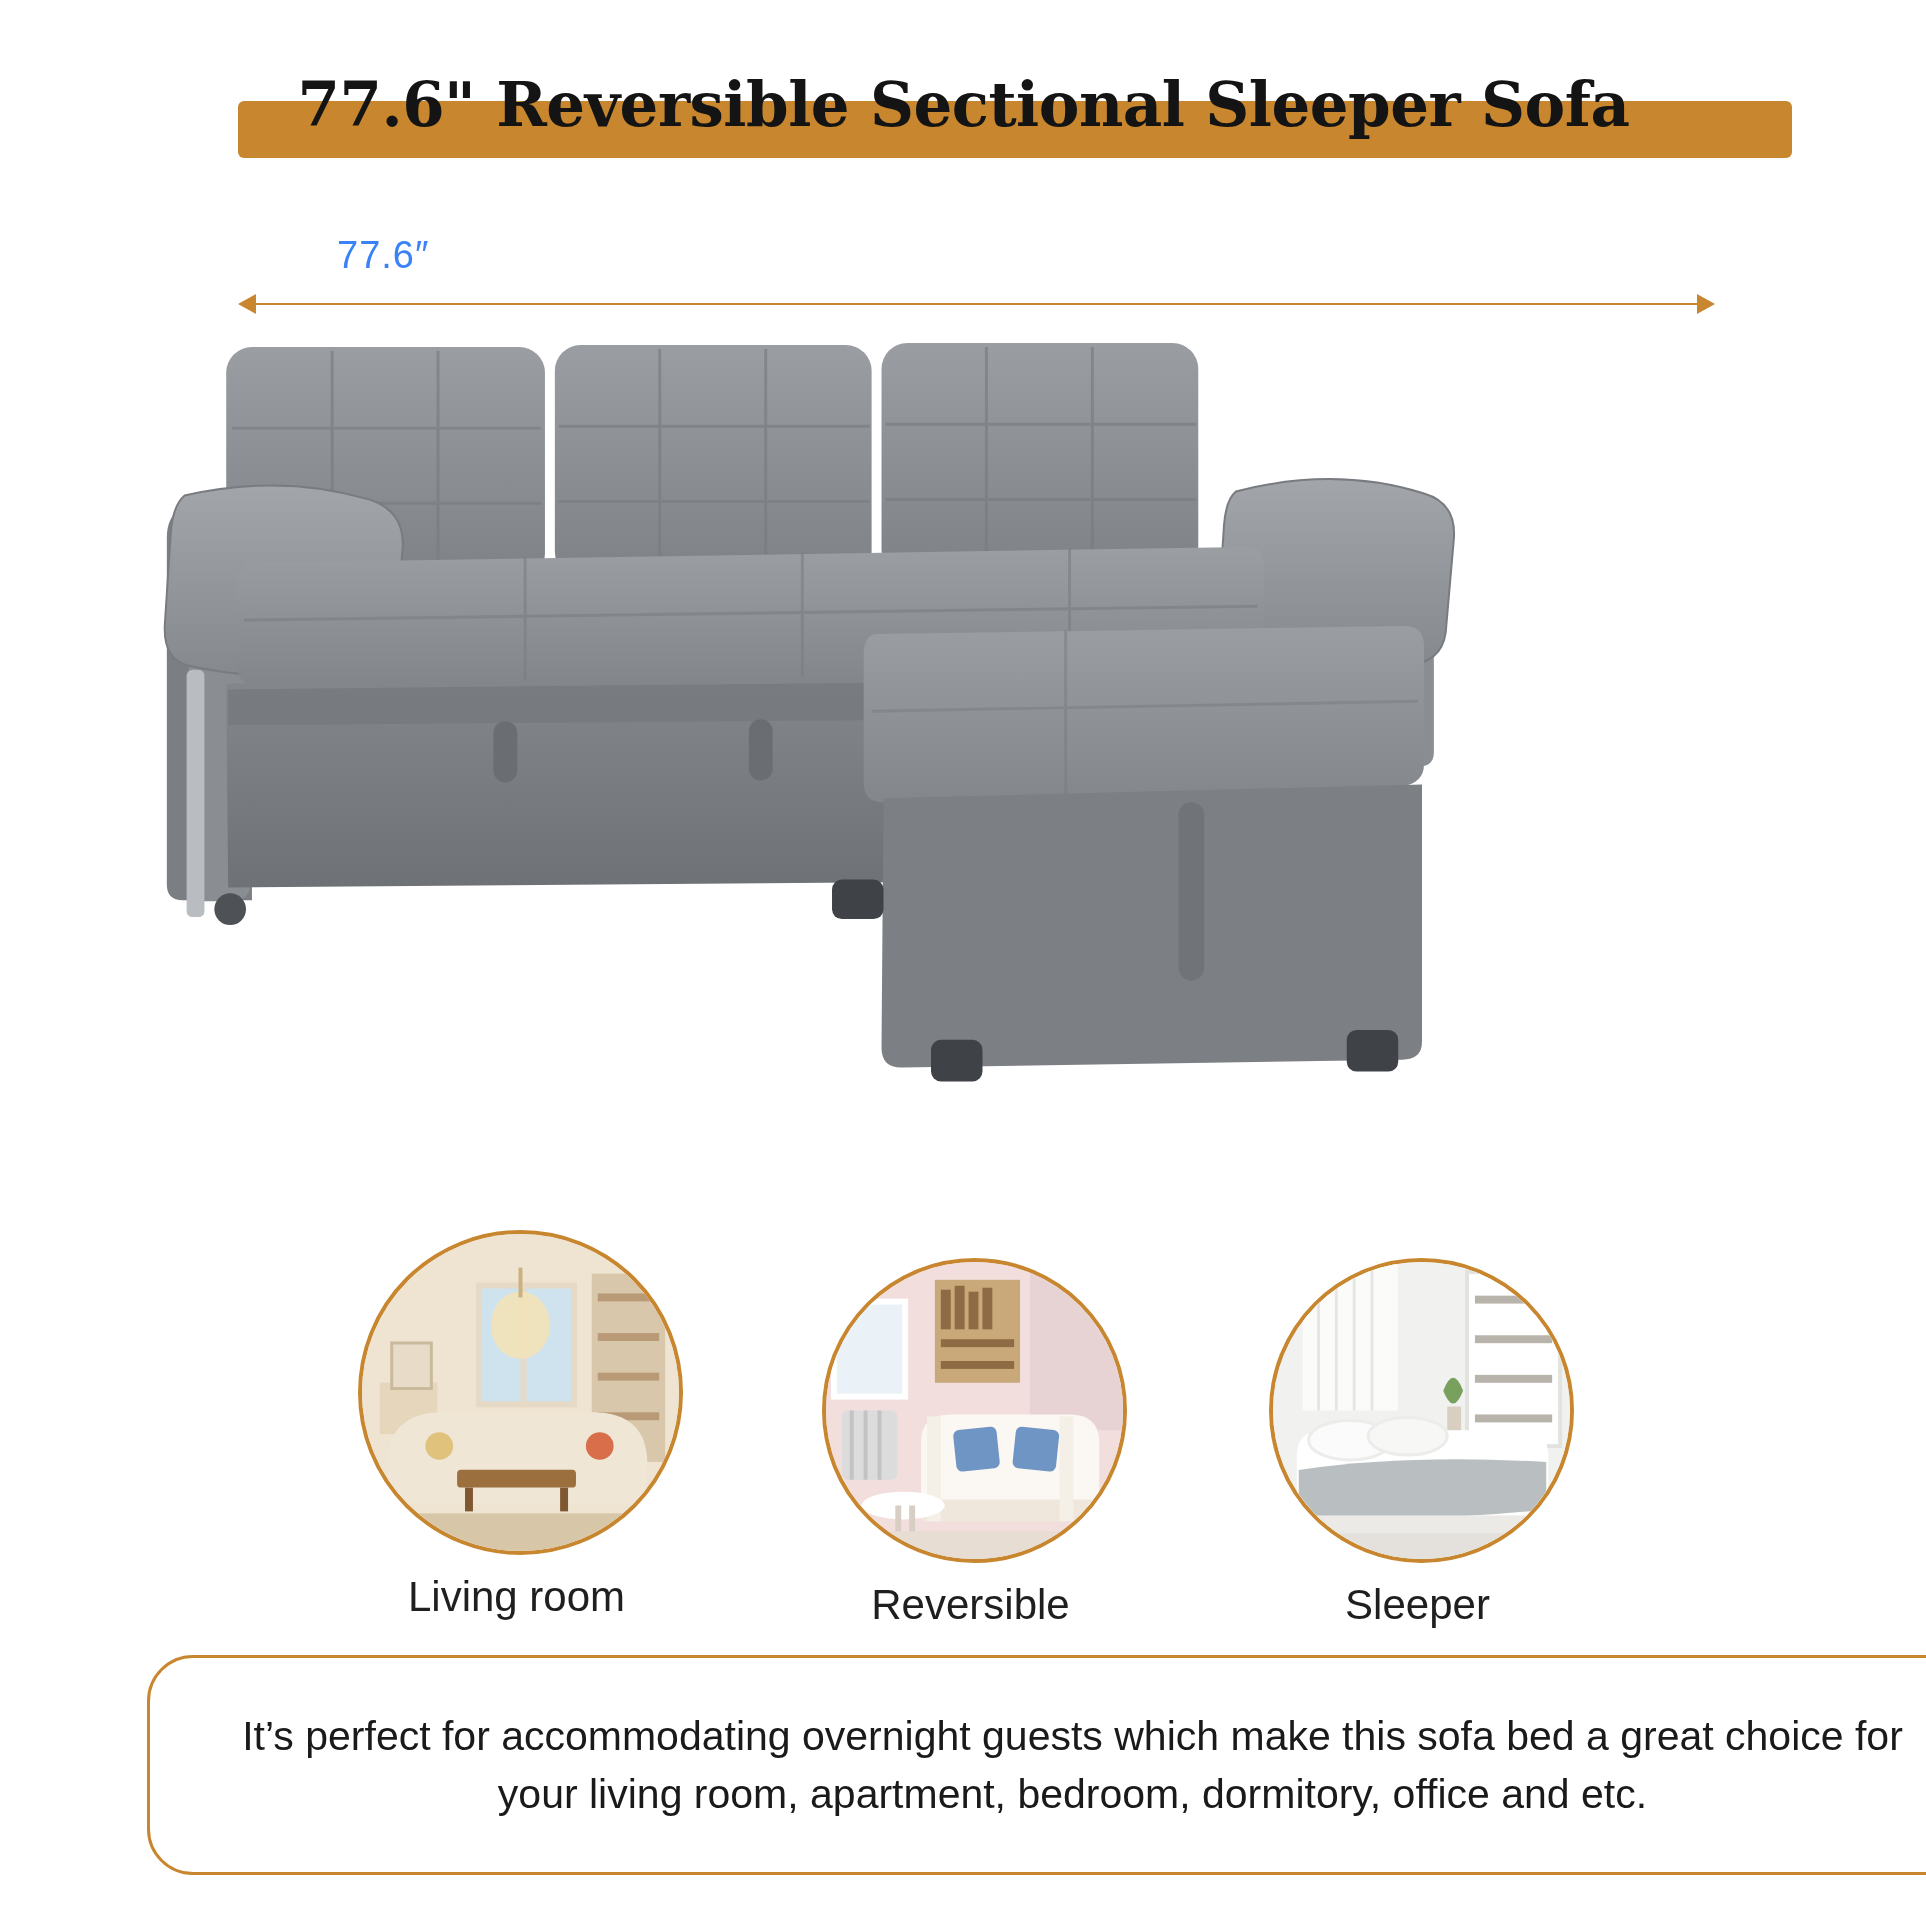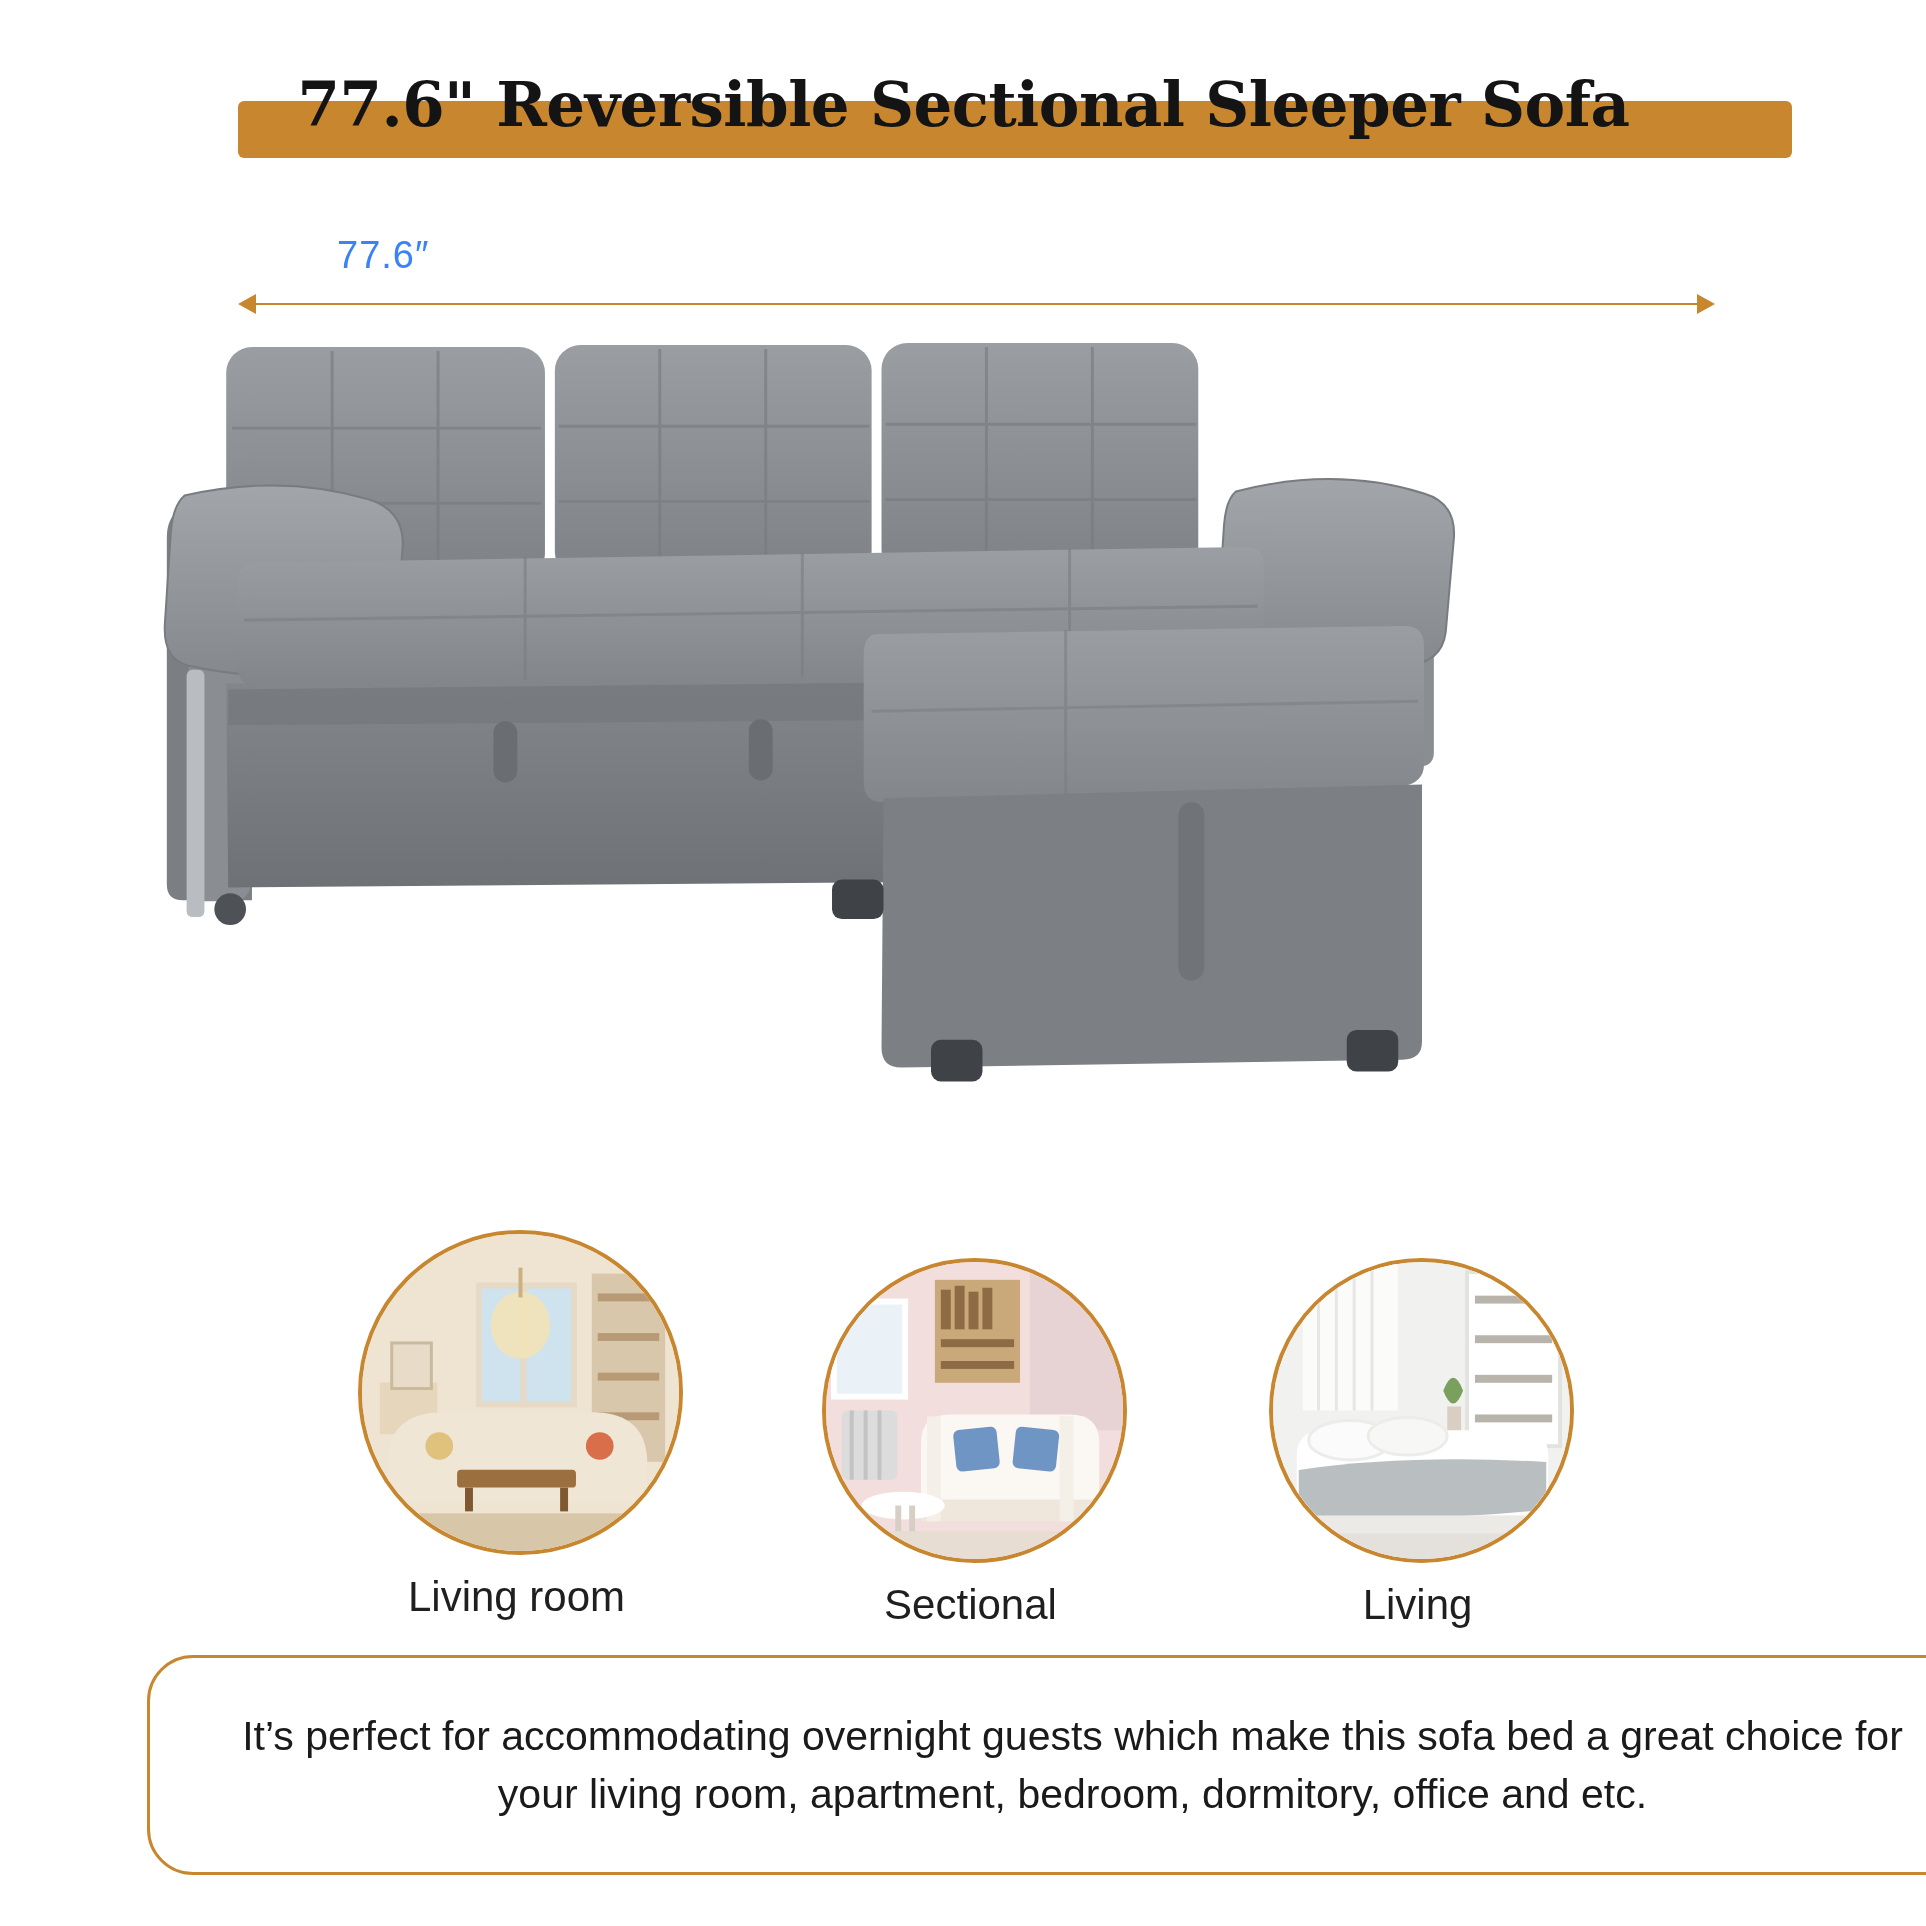--- a/index.html
+++ b/index.html
@@ -326,21 +326,21 @@
         <rect x="236" y="156" width="14" height="106" fill="#f4efe7"></rect>
         <rect x="102" y="156" width="14" height="106" fill="#f4efe7"></rect>
         <rect x="130" y="168" width="44" height="42" rx="6" fill="#6f95c4" transform="rotate(-6 152 189)"></rect>
         <rect x="190" y="168" width="44" height="42" rx="6" fill="#6f95c4" transform="rotate(6 212 189)"></rect>
         <ellipse cx="78" cy="246" rx="42" ry="14" fill="#ffffff"></ellipse>
         <rect x="70" y="246" width="6" height="34" fill="#d8cfc4"></rect>
         <rect x="84" y="246" width="6" height="34" fill="#d8cfc4"></rect>
         <rect x="0" y="272" width="300" height="28" fill="#e8ddd2"></rect>
       </svg>
     </div>
-    <div class="caption">Sectional</div>
+    <div class="caption">Reversible</div>
   </div>
 
   <div class="scene s2">
     <div class="circle">
       <svg width="297" height="297" viewBox="0 0 300 300">
         <rect width="300" height="300" fill="#f1f1ef"></rect>
         <rect x="30" y="0" width="96" height="150" fill="#fbfbfa"></rect>
         <g stroke="#e6e6e4" stroke-width="3">
           <path d="M46 0 L46 150"></path>
             <path d="M64 0 L64 150"></path>
@@ -357,21 +357,21 @@
         <path d="M172 130 q10 -26 20 0 q-10 26 -20 0" fill="#7aa05e"></path>
         <rect x="176" y="146" width="14" height="26" fill="#d8cfc2"></rect>
         <path d="M24 196 q0 -26 28 -26 l200 0 q26 0 26 26 l0 66 l-254 0 z" fill="#ffffff"></path>
         <ellipse cx="78" cy="180" rx="42" ry="20" fill="#fbfbfb" stroke="#ececea" stroke-width="3"></ellipse>
         <ellipse cx="136" cy="176" rx="40" ry="19" fill="#f7f7f6" stroke="#ececea" stroke-width="3"></ellipse>
         <path d="M26 210 q110 -16 250 -8 l0 48 q-130 14 -250 6 z" fill="#b9bfc0"></path>
         <rect x="24" y="256" width="256" height="18" fill="#eceae6"></rect>
         <rect x="0" y="274" width="300" height="26" fill="#e4e1dc"></rect>
       </svg>
     </div>
-    <div class="caption">Living</div>
+    <div class="caption">Sleeper</div>
   </div>
 
 </div>
 
 <div class="note">
   <p>It’s perfect for accommodating overnight guests which make this sofa bed a great choice for your living room, apartment, bedroom, dormitory, office and etc.</p>
 </div>
 
 
 </body></html>

